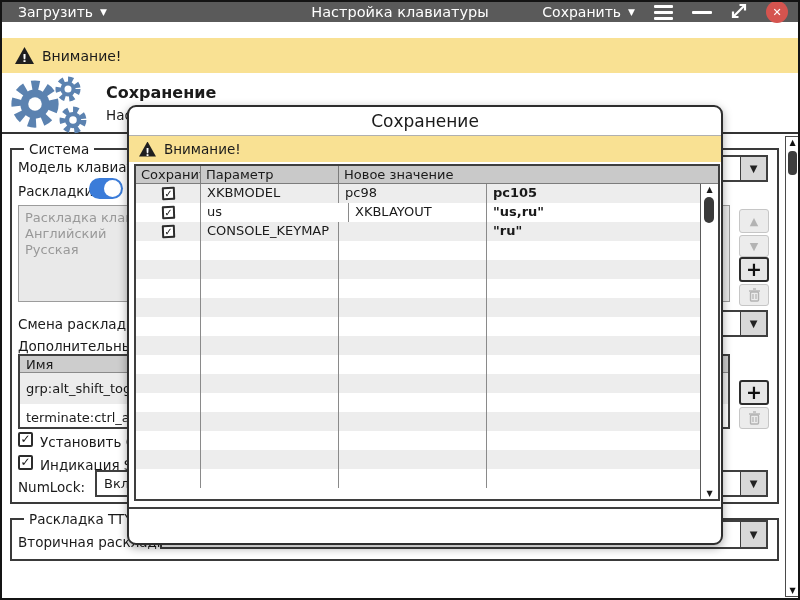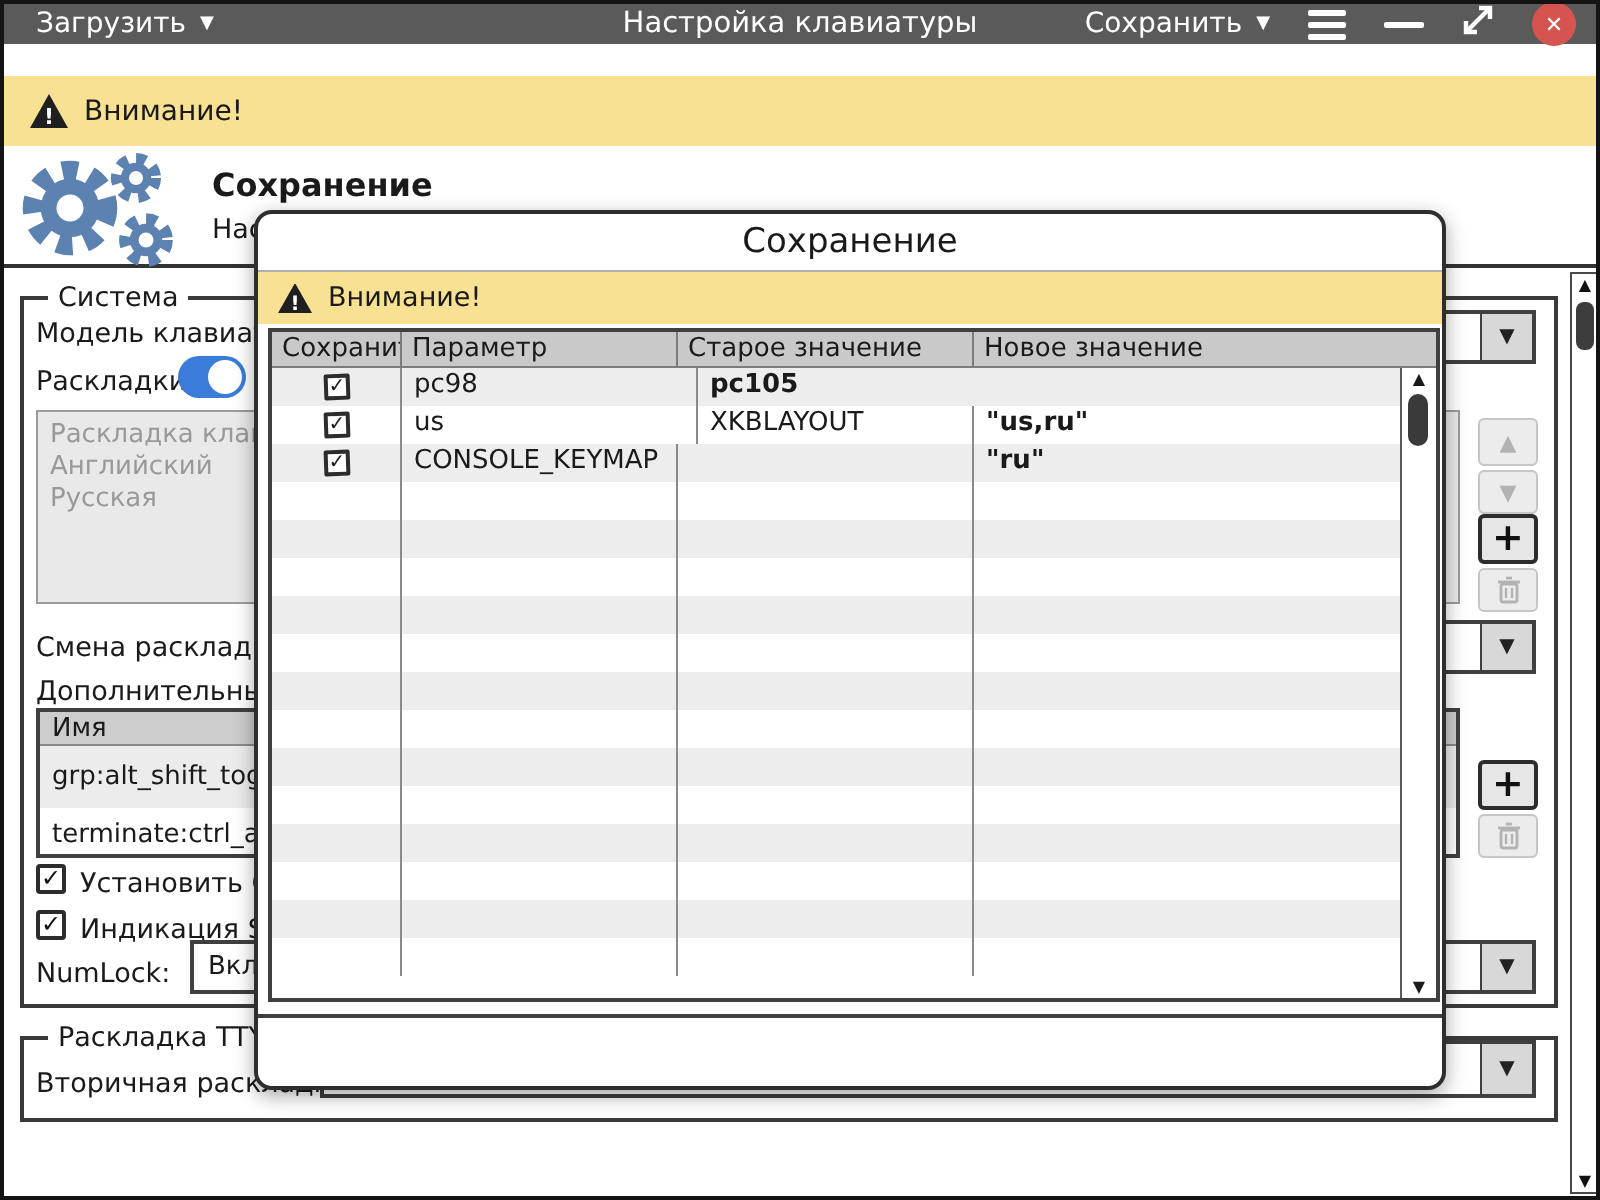--- a/index.html
+++ b/index.html
@@ -268,28 +268,28 @@
     <div class="dlg-title">Сохранение</div>
     <div class="dlg-warn">
       <span class="warn-tri">!</span>
       <span>Внимание!</span>
     </div>
 
     <div class="dlg-table">
       <div class="dhead">
         <div class="hc h0">Сохранить</div>
         <div class="hc h1">Параметр</div>
-        <div class="hc h2">Старое значение</div>
         <div class="hc h3">Новое значение</div>
       </div>
       <div class="dbody">
         <div class="drow">
           <div class="c c0">
               <span class="dcb"><span>✓</span></span>
             </div>
+          <div class="c c1">XKBMODEL</div>
           <div class="c c2">pc98</div>
           <div class="c c3">pc105</div>
         </div>
         <div class="drow">
           <div class="c c0">
               <span class="dcb"><span>✓</span></span>
             </div>
           <div class="c c2">us</div>
           <div class="c c1">XKBLAYOUT</div>
           <div class="c c3">"us,ru"</div>

